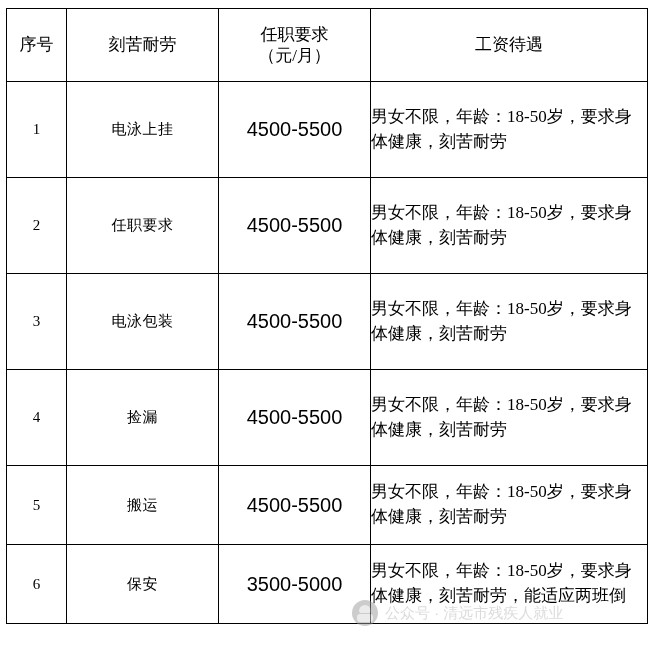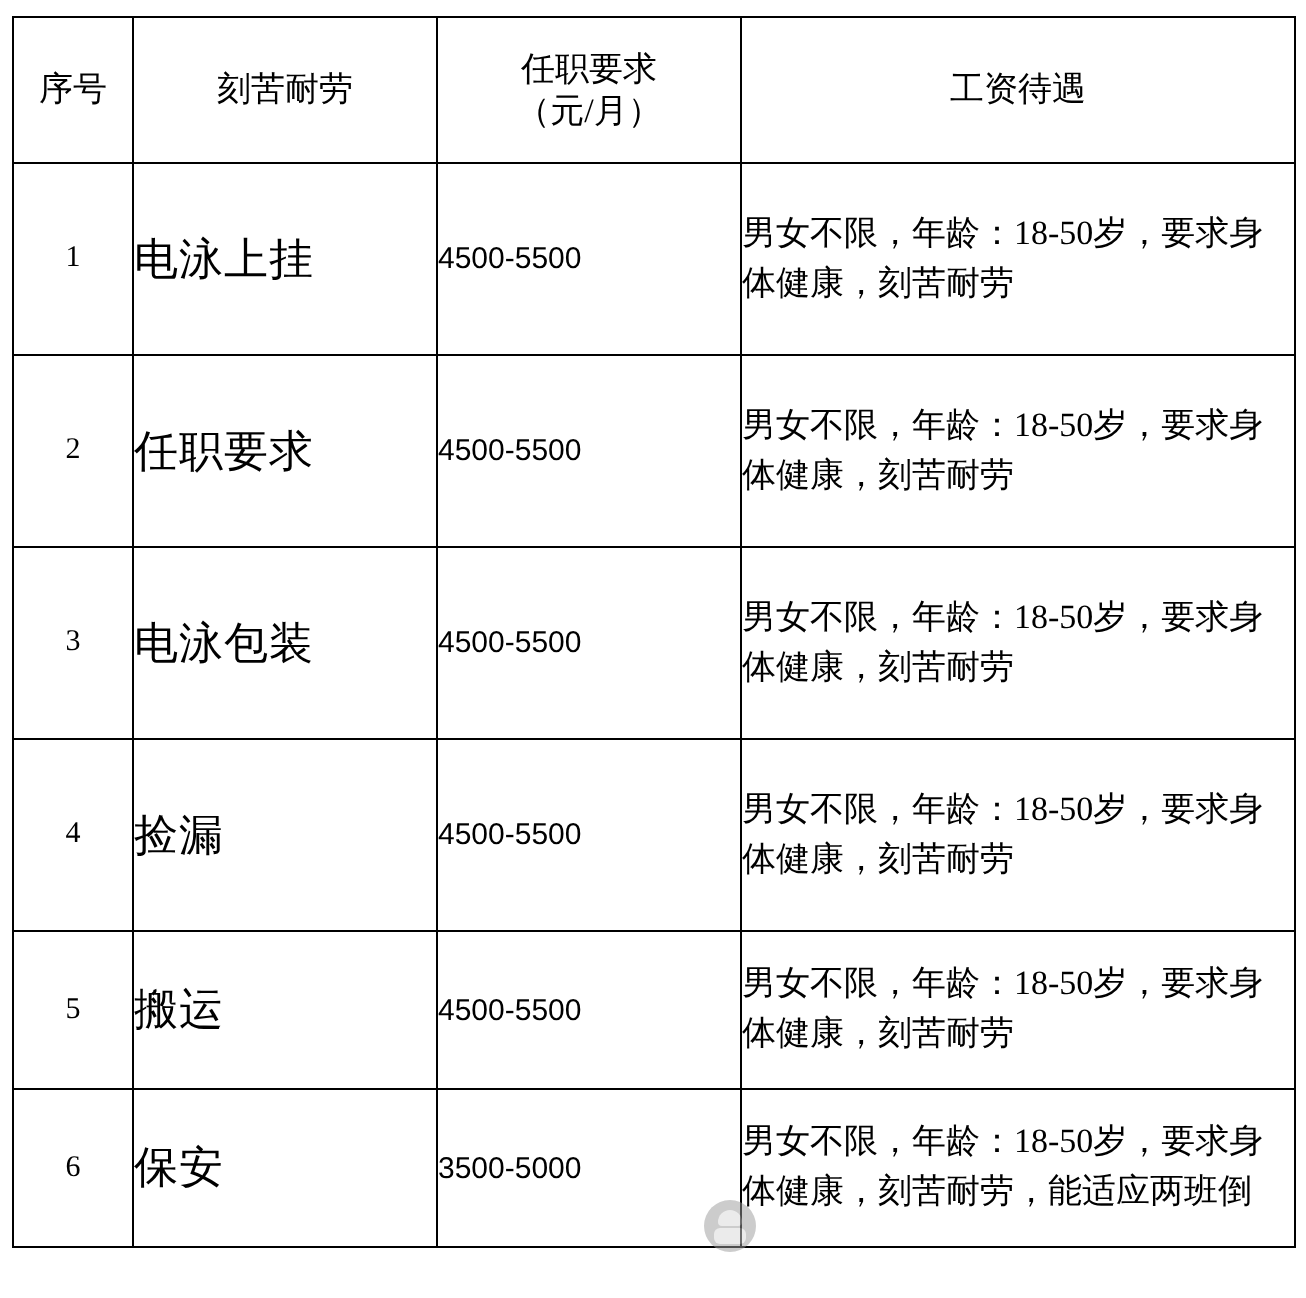--- a/index.html
+++ b/index.html
@@ -51,26 +51,27 @@
   }
 
   tbody td {
     font-size: 15.5px;
   }
   td.cell-no {
     text-align: center;
     font-size: 15px;
   }
   td.cell-post {
-    font-size: 22px;
+    text-align: center;
+    font-size: 15px;
     letter-spacing: 0.5px;
   }
   td.cell-wage {
-    text-align: left;
-    font-size: 15px;
+    text-align: center;
+    font-size: 20px;
     font-family: "Liberation Sans", "DejaVu Sans", sans-serif;
   }
   td.cell-req {
     text-align: left;
     font-size: 17px;
     line-height: 1.45;
     padding: 4px 6px 4px 8px;
   }
   tbody tr.r-tall td { height: 95px; }
   tbody tr.r-short td { height: 78px; }
@@ -184,15 +185,16 @@
         <td class="cell-no">6</td>
         <td class="cell-post">保安</td>
         <td class="cell-wage">3500-5000</td>
         <td class="cell-req">男女不限，年龄：18-50岁，要求身体健康，刻苦耐劳，能适应两班倒</td>
       </tr>
     </tbody>
   </table>
 
   <div class="watermark">
     <span class="wm-logo"></span>
+    <span class="wm-text">公众号 · 清远市残疾人就业</span>
   </div>
 
 </div>
 
 </body></html>

